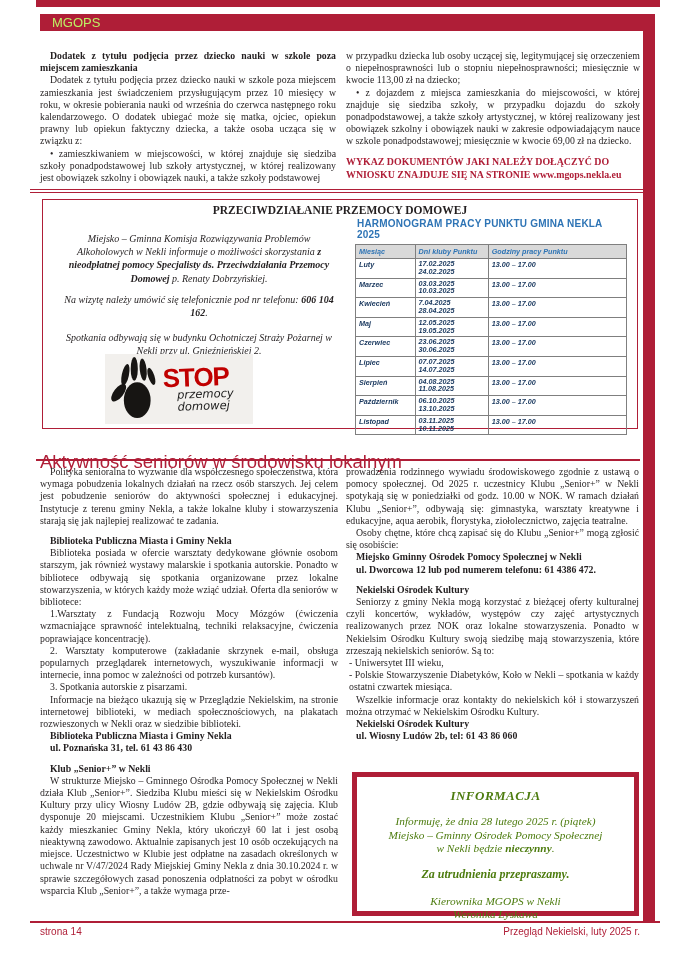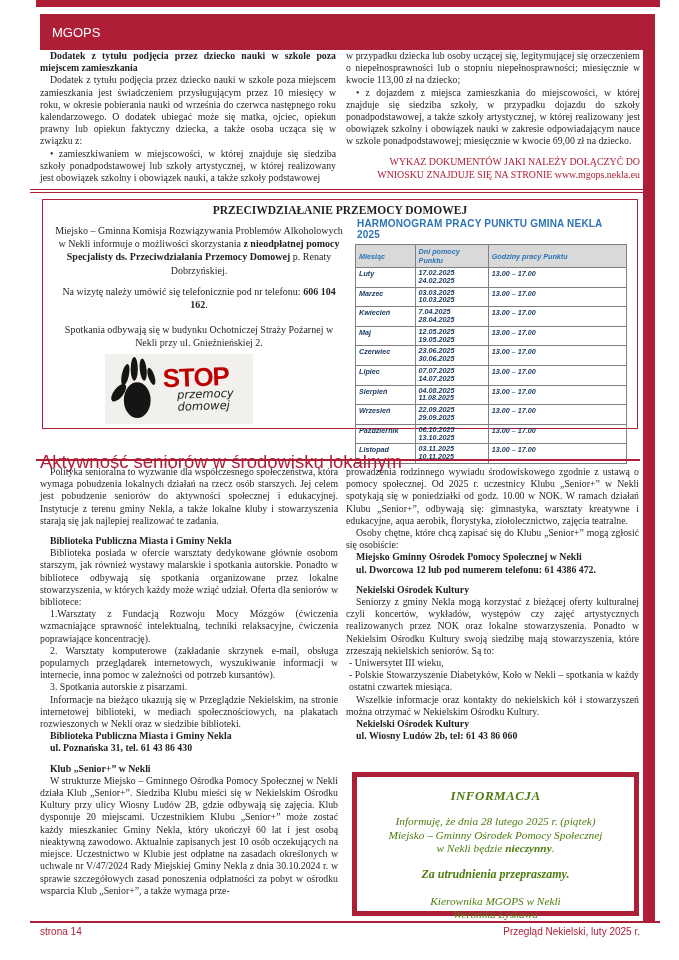--- a/index.html
+++ b/index.html
@@ -4,41 +4,41 @@
 <style>
   :root{ --red:#AF1E37; --tblue:#2E74B5; --tnavy:#17365D; --ink:#231F20; }
   html,body{margin:0;padding:0;}
   body{background:#fff;}
   .page{position:relative;width:679px;height:960px;background:#fff;overflow:hidden;
         font-family:"Liberation Serif", serif;color:var(--ink);}
   .abs{position:absolute;}
   
   .top-strip{left:36px;top:0;width:624px;height:7px;background:var(--red);}
   .right-bar{left:643px;top:14px;width:12px;height:908px;background:var(--red);}
-  .mgops-bar{left:40px;top:14px;width:615px;height:36px;background:var(--red);
-             color:#ffffff;font-family:"Liberation Sans",sans-serif;font-size:13px;
+  .mgops-bar{left:40px;top:14px;width:615px;height:17px;background:var(--red);
+             color:#bef264;font-family:"Liberation Sans",sans-serif;font-size:13px;
              display:flex;align-items:center;padding-left:12px;box-sizing:border-box;}
   
   .body-text{font-size:9.8px;line-height:12.2px;text-align:justify;color:var(--ink);}
   .body-text p{margin:0;}
   .p-ind{text-indent:10px;}
   .bold{font-weight:bold;}
   .gap{margin-top:8px !important;}
   .contact{font-weight:bold;padding-left:10px;text-align:left;}
   .sec1-left{left:40px;top:50px;width:296px;}
   .sec1-right{left:346px;top:50px;width:294px;}
-  .notice{color:var(--red);font-weight:normal;text-align:right;margin-top:7px !important;
+  .notice{color:var(--red);font-weight:bold;text-align:left;margin-top:7px !important;
           font-size:9.9px;line-height:13px;text-indent:0;}
   .rule-double{left:30px;top:189px;width:620px;height:2px;
                border-top:1.5px solid var(--red);border-bottom:1.5px solid var(--red);}
   
   .vbox{left:42px;top:199px;width:596px;height:230px;border:1.5px solid var(--red);box-sizing:border-box;}
   .vbox-title{left:0;right:0;top:4px;text-align:center;font-weight:bold;font-size:11.5px;}
   .vbox-left{left:10px;top:24px;width:292px;text-align:center;font-size:10px;line-height:13.2px;}
-  .vbox-left p{margin:0;}
+  .vbox-left p{margin:8px;font-style:italic;}
   .stop-img{left:62px;top:154px;width:148px;height:70px;background:#f2f0ed;
             display:flex;align-items:center;box-sizing:border-box;padding:2px 4px;}
   .stop-text{margin-left:2px;transform:rotate(-2deg);text-align:left;}
   .stop-word{color:#C00000;font-family:"Liberation Sans",sans-serif;font-weight:bold;
              font-size:26px;line-height:23px;letter-spacing:-1px;}
   .stop-sub{color:#1a1a1a;font-family:"DejaVu Sans",sans-serif;font-style:italic;
             font-size:11.5px;line-height:11.5px;margin-left:14px;}
   
   .vtable-wrap{left:312px;top:18px;width:272px;}
   .vtable-title{color:var(--tblue);font-family:"Liberation Sans",sans-serif;font-weight:bold;
@@ -127,21 +127,21 @@
       <p class="vtable-title">HARMONOGRAM PRACY PUNKTU GMINA NEKLA 2025</p>
       <table class="sched">
         <colgroup>
             <col class="cw1">
             <col class="cw2">
             <col class="cw3">
           </colgroup>
         <thead>
           <tr>
             <th>Miesiąc</th>
-            <th>Dni pomocy Punktu</th>
+            <th>Dni kluby Punktu</th>
             <th>Godziny pracy Punktu</th>
           </tr>
         </thead>
         <tbody>
           <tr>
               <td>Luty</td>
               <td>
                 <span class="dline">17.02.2025</span>
                 <span class="dline">24.02.2025</span>
               </td>
@@ -185,28 +185,20 @@
                 <span class="dline">07.07.2025</span>
                 <span class="dline">14.07.2025</span>
               </td>
               <td>13.00 – 17.00</td>
             </tr>
           <tr>
               <td>Sierpień</td>
               <td>
                 <span class="dline">04.08.2025</span>
                 <span class="dline">11.08.2025</span>
-              </td>
-              <td>13.00 – 17.00</td>
-            </tr>
-          <tr>
-              <td>Wrzesień</td>
-              <td>
-                <span class="dline">22.09.2025</span>
-                <span class="dline">29.09.2025</span>
               </td>
               <td>13.00 – 17.00</td>
             </tr>
           <tr>
               <td>Październik</td>
               <td>
                 <span class="dline">06.10.2025</span>
                 <span class="dline">13.10.2025</span>
               </td>
               <td>13.00 – 17.00</td>

